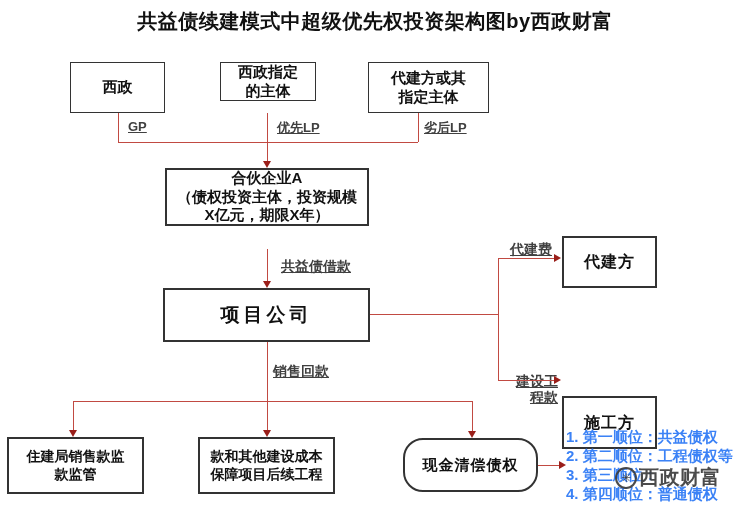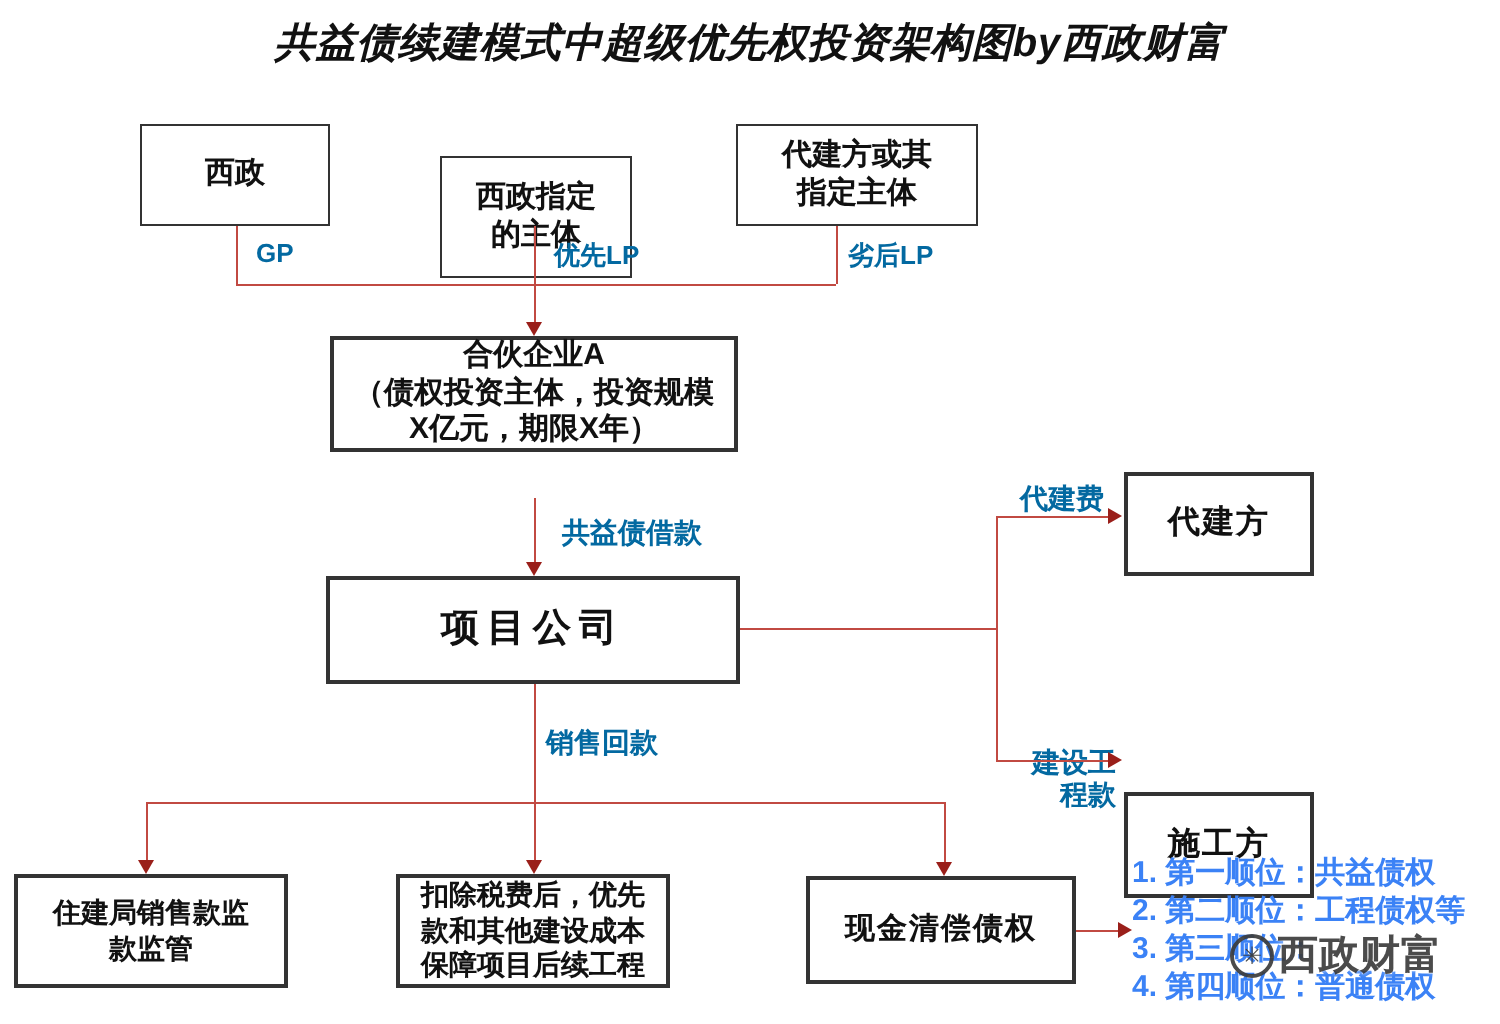--- a/index.html
+++ b/index.html
@@ -2,30 +2,30 @@
 <html><head>
 <meta charset="utf-8">
 <style>
   html,body{margin:0;padding:0;background:#fff;}
   .stage{
     position:relative;width:750px;height:512px;background:#ffffff;overflow:hidden;
     font-family:"Liberation Sans","DejaVu Sans",sans-serif;color:#111;
   }
   .title{
     position:absolute;left:0;top:8px;width:750px;text-align:center;
-    font-size:20px;font-weight:bold;letter-spacing:0.5px;color:#111;font-style:italic;
+    font-size:20px;font-weight:bold;letter-spacing:0.5px;color:#111;
   }
   .box{
     position:absolute;border:2px solid #333;background:#fff;
     display:flex;flex-direction:column;align-items:center;justify-content:center;
     font-weight:bold;text-align:center;color:#111;box-sizing:border-box;
   }
   .box.thin{border-width:1.5px;}
   .b-line{line-height:1.25;}
-  .lbl{position:absolute;font-weight:bold;font-size:13px;color:#0369a1;white-space:nowrap;}
+  .lbl{position:absolute;font-weight:bold;font-size:13px;color:#404040;white-space:nowrap;text-decoration:underline;}
   .lbl2{text-align:right;white-space:normal;line-height:1.15;margin-top:24px;}
   .hl{position:absolute;height:1px;background:#c14a42;}
   .vl{position:absolute;width:1px;background:#c14a42;}
   .ar-d{position:absolute;width:0;height:0;border-left:4px solid transparent;border-right:4px solid transparent;border-top:7px solid #9a1f1a;}
   .ar-r{position:absolute;width:0;height:0;border-top:4px solid transparent;border-bottom:4px solid transparent;border-left:7px solid #9a1f1a;}
   .plist{position:absolute;left:566px;top:427px;font-weight:bold;font-size:15px;line-height:19px;white-space:nowrap;color:#3b82f6;}
   .watermark{
     position:absolute;left:615px;top:464px;display:flex;align-items:center;gap:2px;
     color:#3c3c3c;opacity:0.92;
   }
@@ -39,21 +39,21 @@
 <body>
 
 <div class="stage">
 
   <div class="title">共益债续建模式中超级优先权投资架构图by西政财富</div>
 
   <div class="box thin" style="left:70px;top:62px;width:95px;height:51px;font-size:15px;">
     <div class="b-line">西政</div>
   </div>
 
-  <div class="box thin" style="left:220px;top:78px;width:96px;height:61px;font-size:15px;">
+  <div class="box thin" style="left:220px;top:62px;width:96px;height:39px;font-size:15px;">
     <div class="b-line">西政指定</div>
     <div class="b-line">的主体</div>
   </div>
 
   <div class="box thin" style="left:368px;top:62px;width:121px;height:51px;font-size:15px;">
     <div class="b-line">代建方或其</div>
     <div class="b-line">指定主体</div>
   </div>
 
   <div class="box" style="left:165px;top:168px;width:204px;height:58px;font-size:15px;">
@@ -73,26 +73,25 @@
   <div class="box" style="left:562px;top:354px;width:95px;height:53px;font-size:16px;letter-spacing:1px;margin-top:42px;">
     <div class="b-line">施工方</div>
   </div>
 
   <div class="box" style="left:7px;top:437px;width:137px;height:57px;font-size:14px;">
     <div class="b-line">住建局销售款监</div>
     <div class="b-line">款监管</div>
   </div>
 
   <div class="box" style="left:198px;top:437px;width:137px;height:57px;font-size:14px;">
-    <div class="b-line">扣除税费后，优先</div>
     <div class="b-line">款和其他建设成本</div>
     <div class="b-line">保障项目后续工程</div>
   </div>
 
-  <div class="box" style="left:403px;top:438px;width:135px;height:54px;font-size:15px;letter-spacing:1px;">
+  <div class="box" style="left:403px;top:438px;width:135px;height:54px;font-size:15px;letter-spacing:1px;border-radius:20px;">
     <div class="b-line">现金清偿债权</div>
   </div>
 
   <div class="lbl" style="left:128px;top:119px;">GP</div>
   <div class="lbl" style="left:277px;top:119px;">优先LP</div>
   <div class="lbl" style="left:424px;top:119px;">劣后LP</div>
   <div class="lbl" style="left:281px;top:258px;font-size:14px;">共益债借款</div>
   <div class="lbl" style="left:273px;top:363px;font-size:14px;">销售回款</div>
   <div class="lbl" style="left:510px;top:241px;font-size:14px;">代建费</div>
   <div class="lbl lbl2" style="left:506px;top:349px;width:52px;font-size:14px;">

